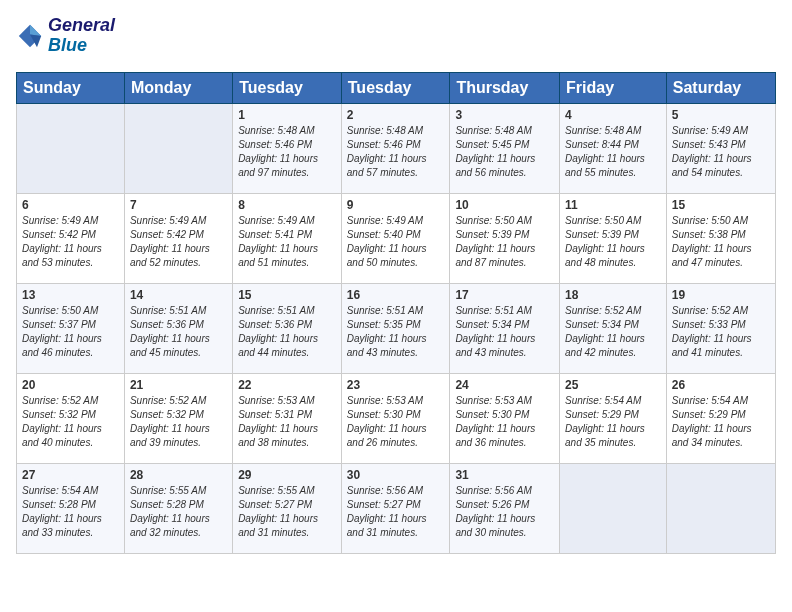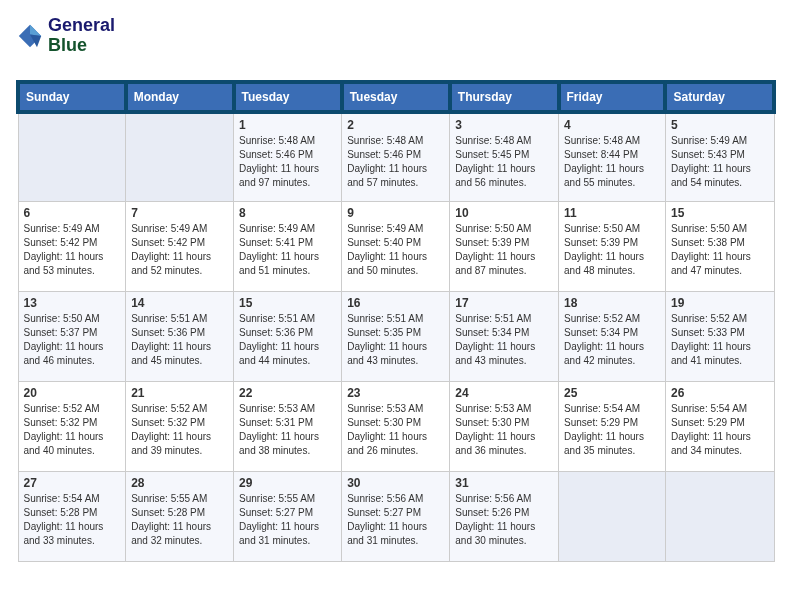--- a/index.html
+++ b/index.html
@@ -7,34 +7,35 @@
       font-family: Arial, sans-serif;
       background: #fff;
       width: 792px;
       min-height: 612px;
       padding: 16px;
     }
     .header {
       display: flex;
       justify-content: space-between;
       align-items: flex-start;
-      margin-bottom: 24px;
+      margin-bottom: 16px;
+      font-style: italic;
     }
     .logo {
       display: flex;
       align-items: center;
     }
     .logo-text {
       font-size: 18px;
       font-weight: bold;
       color: #1a1a6e;
       line-height: 1.1;
     }
     .logo-text span {
-      color: #14532d;
+      color: #0369a1;
     }
     .logo-icon {
       width: 28px;
       height: 28px;
       margin-right: 4px;
     }
     .title-area {
       text-align: right;
     }
     .month-title {
@@ -49,23 +50,23 @@
     table {
       width: 100%;
       border-collapse: collapse;
       font-size: 11px;
     }
     thead tr th {
       background: #3a6db5;
       color: #fff;
       text-align: left;
       padding: 6px 6px;
-      font-size: 12px;
+      font-size: 16px;
       font-weight: bold;
-      border: 4px solid #0c4a6e;
+      border: 1px solid #0c4a6e;
       margin-top: 20px;
     }
     tbody tr td {
       border: 1px solid #ccc;
       vertical-align: top;
       padding: 4px 5px;
       width: 113px;
       min-height: 80px;
       height: 90px;
       background: #fff;
@@ -80,20 +81,21 @@
     .day-num {
       font-size: 12px;
       font-weight: bold;
       display: block;
       margin-bottom: 2px;
     }
     .day-info {
       font-size: 10px;
       line-height: 1.4;
       color: #333;
+      font-style: italic;
     }
     .empty-cell {
       background: #e8ecf5 !important;
     }
   </style>
 </head>
 <body>
 
 <div class="header">
   <div class="logo">

